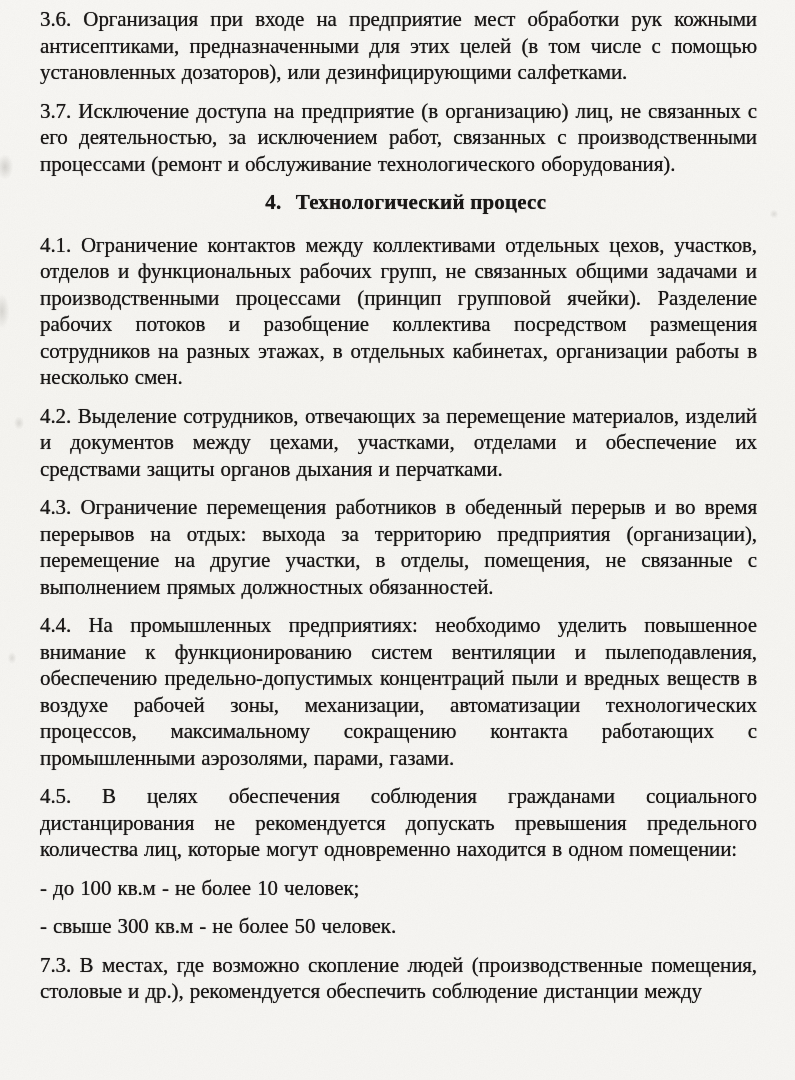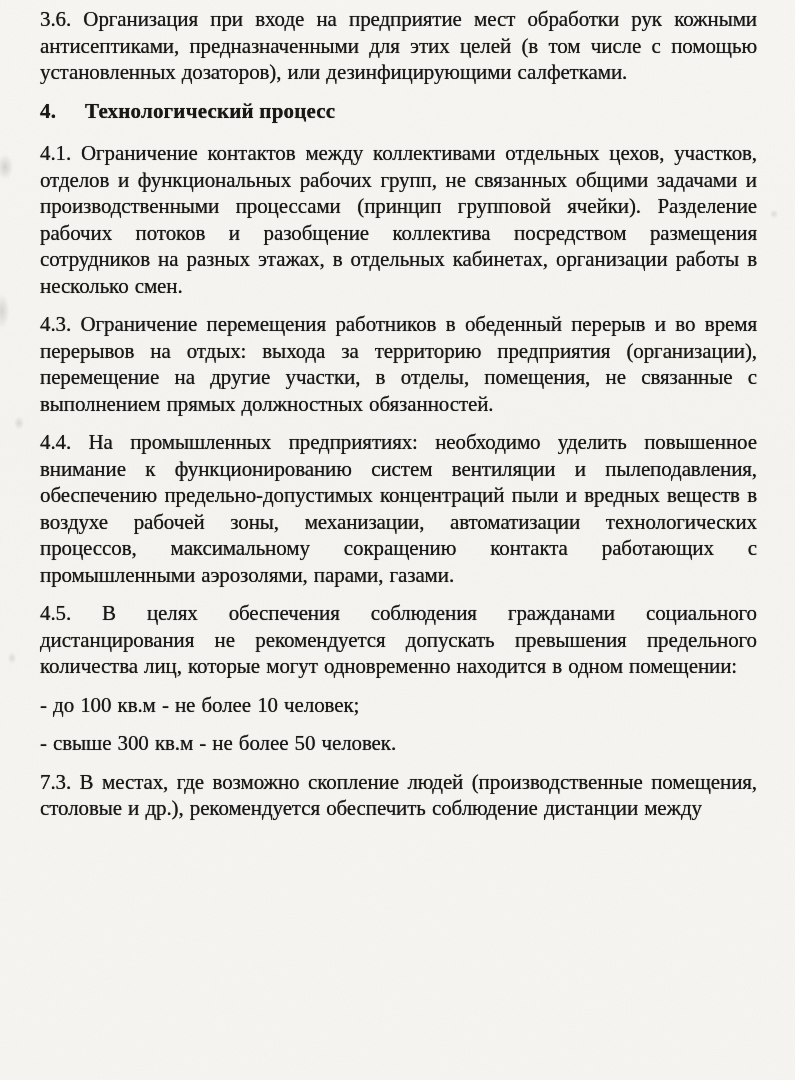--- a/index.html
+++ b/index.html
@@ -35,20 +35,21 @@
     word-spacing: 1px;
     text-align: justify;
     text-align-last: left;
   }
   .text-layer h2 {
     margin: 0 0 16px 0;
     font-size: 21px;
     line-height: 26.5px;
     font-weight: bold;
     letter-spacing: 0.2px;
+    text-align: center;
   }
   .hnum {
     display: inline-block;
     width: 45px;
   }
   .text-layer p.limit-item {
     text-align: left;
     margin-bottom: 12px;
   }
   .smudge {
@@ -82,24 +83,26 @@
 <div class="page">
 
   <div class="smudge s1"></div>
   <div class="smudge s2"></div>
   <div class="smudge s3"></div>
   <div class="smudge s4"></div>
   <div class="smudge s5"></div>
 
   <div class="text-layer">
     <p>3.6. Организация при входе на предприятие мест обработки рук кожными антисептиками, предназначенными для этих целей (в том числе с помощью установленных дозаторов), или дезинфицирующими салфетками.</p>
+    <p>3.7. Исключение доступа на предприятие (в организацию) лиц, не связанных с его деятельностью, за исключением работ, связанных с производственными процессами (ремонт и обслуживание технологического оборудования).</p>
 
     <h2><span class="hnum">4.</span><span>Технологический процесс</span></h2>
 
     <p>4.1. Ограничение контактов между коллективами отдельных цехов, участков, отделов и функциональных рабочих групп, не связанных общими задачами и производственными процессами (принцип групповой ячейки). Разделение рабочих потоков и разобщение коллектива посредством размещения сотрудников на разных этажах, в отдельных кабинетах, организации работы в несколько смен.</p>
+    <p>4.2. Выделение сотрудников, отвечающих за перемещение материалов, изделий и документов между цехами, участками, отделами и обеспечение их средствами защиты органов дыхания и перчатками.</p>
     <p>4.3. Ограничение перемещения работников в обеденный перерыв и во время перерывов на отдых: выхода за территорию предприятия (организации), перемещение на другие участки, в отделы, помещения, не связанные с выполнением прямых должностных обязанностей.</p>
     <p>4.4. На промышленных предприятиях: необходимо уделить повышенное внимание к функционированию систем вентиляции и пылеподавления, обеспечению предельно-допустимых концентраций пыли и вредных веществ в воздухе рабочей зоны, механизации, автоматизации технологических процессов, максимальному сокращению контакта работающих с промышленными аэрозолями, парами, газами.</p>
     <p>4.5. В целях обеспечения соблюдения гражданами социального дистанцирования не рекомендуется допускать превышения предельного количества лиц, которые могут одновременно находится в одном помещении:</p>
 
     <p class="limit-item">- до 100 кв.м - не более 10 человек;</p>
     <p class="limit-item">- свыше 300 кв.м - не более 50 человек.</p>
 
     <p>7.3. В местах, где возможно скопление людей (производственные помещения, столовые и др.), рекомендуется обеспечить соблюдение дистанции между</p>
   </div>
 

